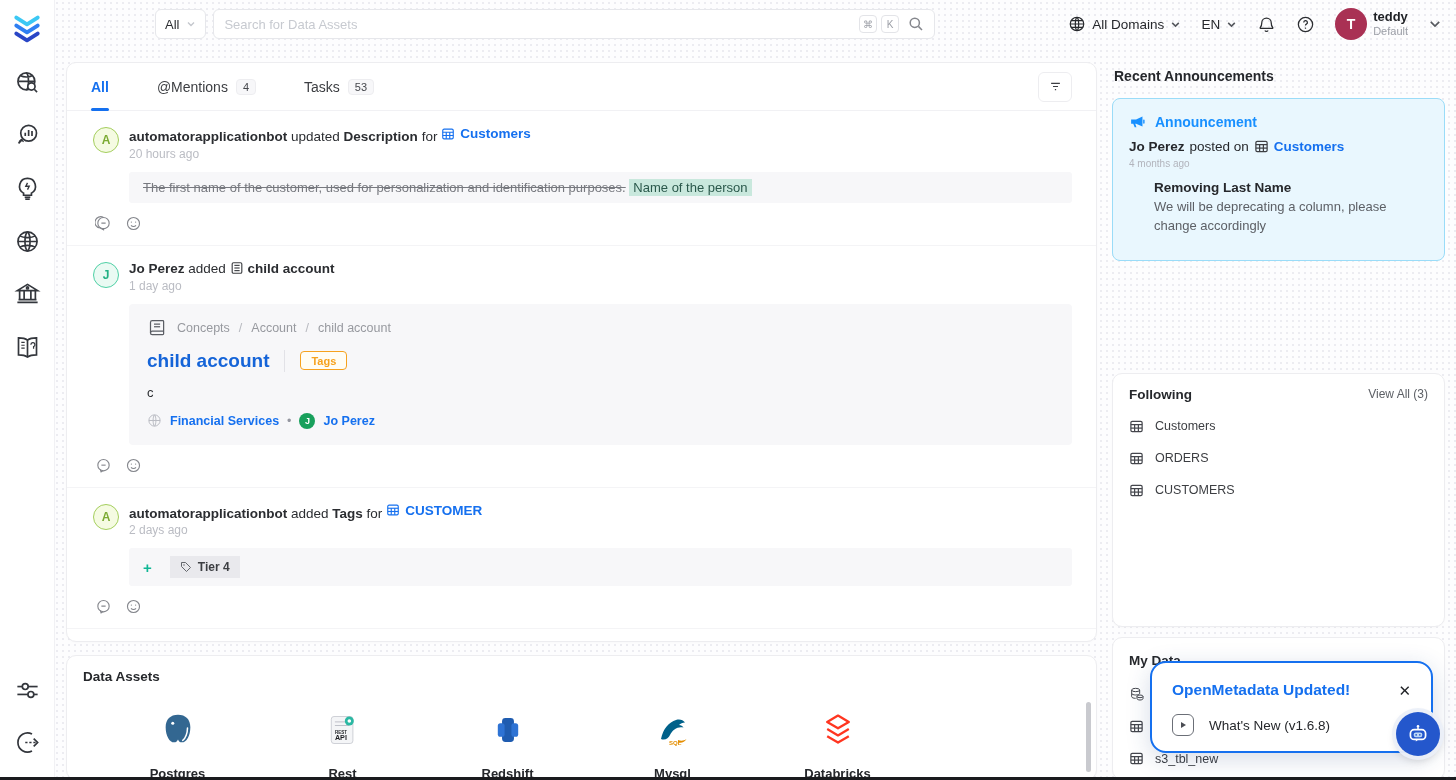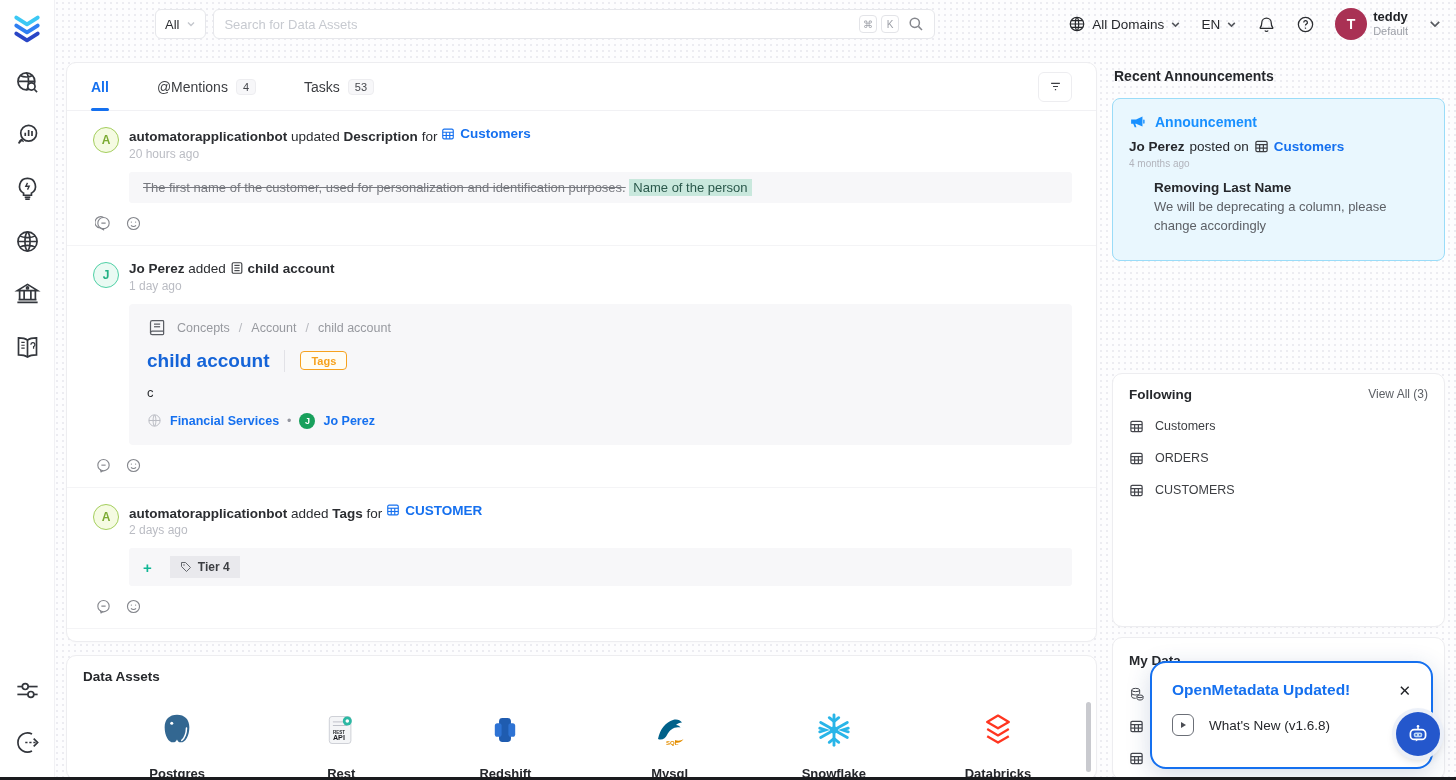--- a/index.html
+++ b/index.html
@@ -112,21 +112,21 @@
   .ann-title { margin:11px 0 0 25px; font-size:13.5px; font-weight:bold; color:#26282c; }
   .ann-body { margin:3px 0 0 25px; font-size:13px; color:#5d6066; line-height:1.45; width:250px; }
   .following-panel { margin-top:112px; padding:13px 16px; height:287px; }
   .f-head { display:flex; justify-content:space-between; align-items:center; }
   .view-all { font-size:12px; color:#5d6066; cursor:pointer;text-align:center; }
   .f-item { display:flex; align-items:center; gap:11px; margin-top:17px; font-size:12.5px; color:#3c3e42; cursor:pointer; }
   .f-item svg { color:#44464c; flex:none; }
   .mydata-panel { margin-top:10px; padding:13px 16px; flex:1; }
 
   
-  .update-popup { position:absolute; left:1150px; top:661px; width:283px; height:108px; background:#fff; border:2px solid #1570ef; border-radius:16px; padding:18px 20px 0; box-shadow:0 6px 24px rgba(30,60,120,.18); z-index:30; }
+  .update-popup { position:absolute; left:1150px; top:661px; width:283px; height:92px; background:#fff; border:2px solid #1570ef; border-radius:16px; padding:18px 20px 0; box-shadow:0 6px 24px rgba(30,60,120,.18); z-index:30; }
   .popup-head { display:flex; align-items:center; justify-content:space-between; }
   .popup-title { color:#1570ef; font-size:15.5px; font-weight:bold; }
   .popup-close { color:#1f2125; font-size:15px; cursor:pointer; line-height:1; }
   .whats-row { margin-top:15px; display:flex; align-items:center; gap:15px; cursor:pointer; }
   .play-box { width:22px; height:22px; border:1.4px solid #6b6f77; border-radius:6px; display:grid; place-items:center; color:#4a4d53; }
   .whats-label { font-size:13.5px; color:#26282c; }
   .bot-btn { position:absolute; left:1396px; top:712px; width:44px; height:44px; border-radius:50%; background:#2457cc; box-shadow:0 0 0 4px rgba(235,239,248,.95), 0 4px 10px rgba(0,0,0,.18); display:grid; place-items:center; z-index:31; cursor:pointer; }
 </style>
 </head>
 <body>
@@ -517,32 +517,20 @@
                 <svg width="40" height="40" viewBox="0 0 40 40">
                     <path d="M8 29c2-10 8-17 15-19 4-1 7 0 9 2.5-2.5 0-4.5 1-6 2.5 2 0 3.5 1 4.5 2.5-5.5-1.5-11 2-13.5 7.5-1.5 3.5-5 5.5-9 4z" fill="#00618a"></path>
                     <path d="M25 30c3 1.2 6 .8 8.5-1-1.5 3-5 4.5-8.5 3.5z" fill="#e48e00"></path>
                     <text x="16" y="35" font-size="6" font-weight="bold" fill="#e48e00" font-family="Liberation Sans, sans-serif">SQL</text>
                   </svg>
               </span>
               <span class="asset-label">Mysql</span>
             </div>
             <div class="asset">
               <span class="asset-icon">
-                <svg width="38" height="38" viewBox="0 0 40 40" stroke="#29b5e8" stroke-width="3" stroke-linecap="round" fill="none">
-                    <line x1="20" y1="4" x2="20" y2="36"></line>
-                    <line x1="6" y1="12" x2="34" y2="28"></line>
-                    <line x1="6" y1="28" x2="34" y2="12"></line>
-                    <path d="M15 7l5 4 5-4M15 33l5-4 5 4M5 18l6 2-6 2M35 18l-6 2 6 2"></path>
-                    <rect x="16.5" y="16.5" width="7" height="7" fill="#29b5e8" stroke="none" transform="rotate(45 20 20)"></rect>
-                  </svg>
-              </span>
-              <span class="asset-label">Snowflake</span>
-            </div>
-            <div class="asset">
-              <span class="asset-icon">
                 <svg width="36" height="40" viewBox="0 0 40 40" fill="none">
                     <path d="M20 4l12 7-12 7L8 11z" stroke="#ff3621" stroke-width="2.6" stroke-linejoin="round"></path>
                     <path d="M8 19l12 7 12-7" stroke="#ff3621" stroke-width="2.6" stroke-linejoin="round"></path>
                     <path d="M8 27l12 7 12-7" stroke="#ff3621" stroke-width="2.6" stroke-linejoin="round"></path>
                   </svg>
               </span>
               <span class="asset-label">Databricks</span>
             </div>
           </div>
           <div class="scroll-thumb"></div>

